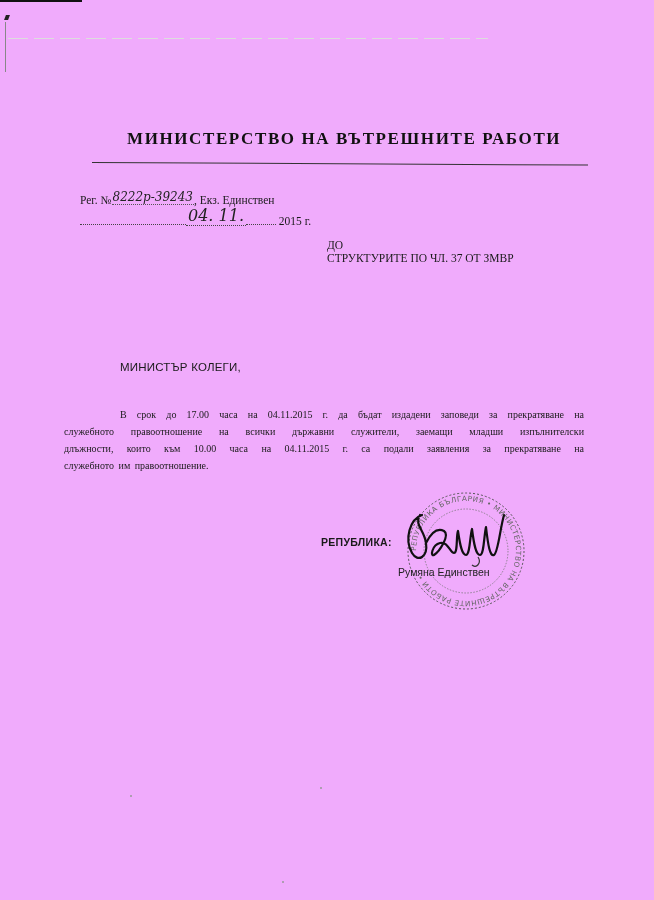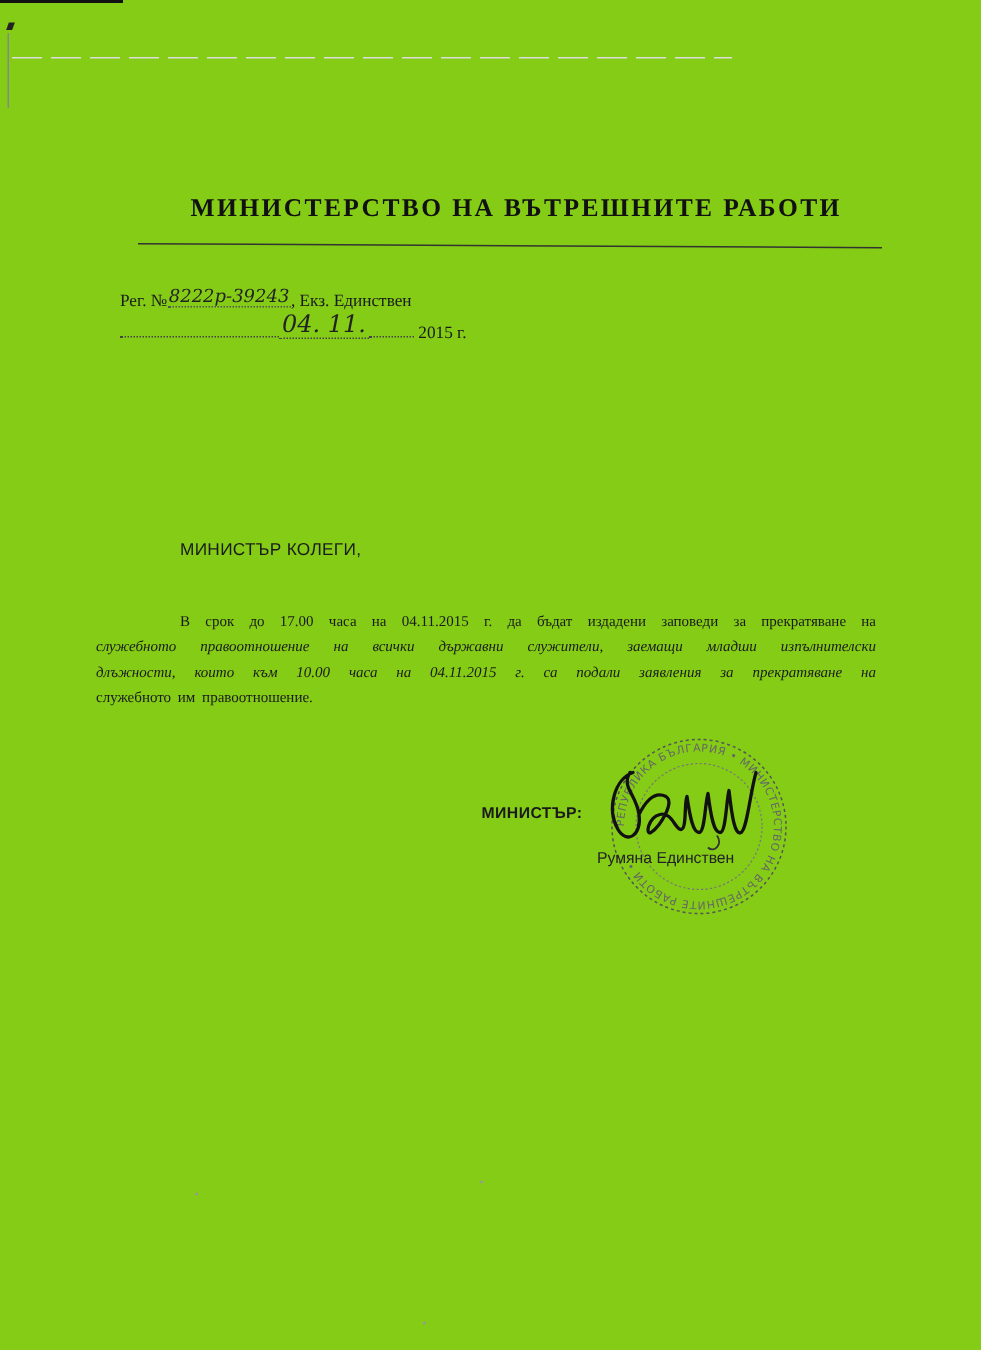--- a/index.html
+++ b/index.html
@@ -12,21 +12,21 @@
       height: 900px;
       position: relative;
       overflow: hidden;
       font-family: "Liberation Serif", "DejaVu Serif", serif;
       color: #1a1a1a;
     }
     .page {
       position: absolute;
       left: 0; top: 0;
       width: 654px; height: 900px;
-      background: #84cc16;
+      background: #f0abfc;
     }
     .scan-top-edge {
       position: absolute;
       left: 0; top: 0;
       width: 82px; height: 2px;
       background: #111;
     }
     .scan-left-edge {
       position: absolute;
       left: 5px; top: 22px;
@@ -139,21 +139,20 @@
       word-spacing: 2px;
     }
     .body-line.first {
       padding-left: 0;
     }
     .body-line.last {
       text-align-last: left;
     }
     .body-line.cont {
       margin-left: -1px;
-      font-style: italic;
     }
     .minister-label {
       position: absolute;
       left: 321px; top: 536px;
       font-family: "Liberation Sans", sans-serif;
       font-size: 10.5px;
       font-weight: bold;
       letter-spacing: 0.3px;
       white-space: nowrap;
     }
@@ -198,32 +197,34 @@
   <div class="reg-line">
     <span>Рег. №</span><span class="reg-number">8222р-39243</span><span>, Екз. Единствен</span>
   </div>
 
   <div class="date-line">
     <span class="dots"></span><span class="handwritten-date">04. 11.</span><span class="dots short"></span>
     <span>2015 г.</span>
   </div>
 
   <div class="addressee">
+    <div>ДО</div>
+    <div>СТРУКТУРИТЕ ПО ЧЛ. 37 ОТ ЗМВР</div>
   </div>
 
   <div class="greeting">МИНИСТЪР КОЛЕГИ,</div>
 
   <div class="body-text">
     <span class="body-line first" style="padding-left:0;">В срок до 17.00 часа на 04.11.2015 г. да бъдат издадени заповеди за прекратяване на</span>
     <span class="body-line cont" style="margin-left:-56px;width:520px;">служебното правоотношение на всички държавни служители, заемащи младши изпълнителски</span>
     <span class="body-line cont" style="margin-left:-56px;width:520px;">длъжности, които към 10.00 часа на 04.11.2015 г. са подали заявления за прекратяване на</span>
     <span class="body-line last" style="margin-left:-56px;">служебното им правоотношение.</span>
   </div>
 
-  <div class="minister-label">МИНИСТЪР:</div>
+  <div class="minister-label">РЕПУБЛИКА:</div>
 
   <svg class="stamp" viewBox="0 0 132 122" xmlns="http://www.w3.org/2000/svg">
     <defs>
       <path id="ringpath" d="M 66 61 m -50 0 a 50 50 0 1 1 100 0 a 50 50 0 1 1 -100 0"></path>
     </defs>
     <circle cx="66" cy="61" r="58" fill="none" stroke="#555" stroke-width="1" stroke-dasharray="2 2"></circle>
     <circle cx="66" cy="61" r="42" fill="none" stroke="#777" stroke-width="0.8" stroke-dasharray="1.5 1.5"></circle>
     <text font-family="DejaVu Sans, sans-serif" font-size="7.2" fill="#666" letter-spacing="0.5">
       <textPath href="#ringpath">РЕПУБЛИКА БЪЛГАРИЯ • МИНИСТЕРСТВО НА ВЪТРЕШНИТЕ РАБОТИ •</textPath>
     </text>

